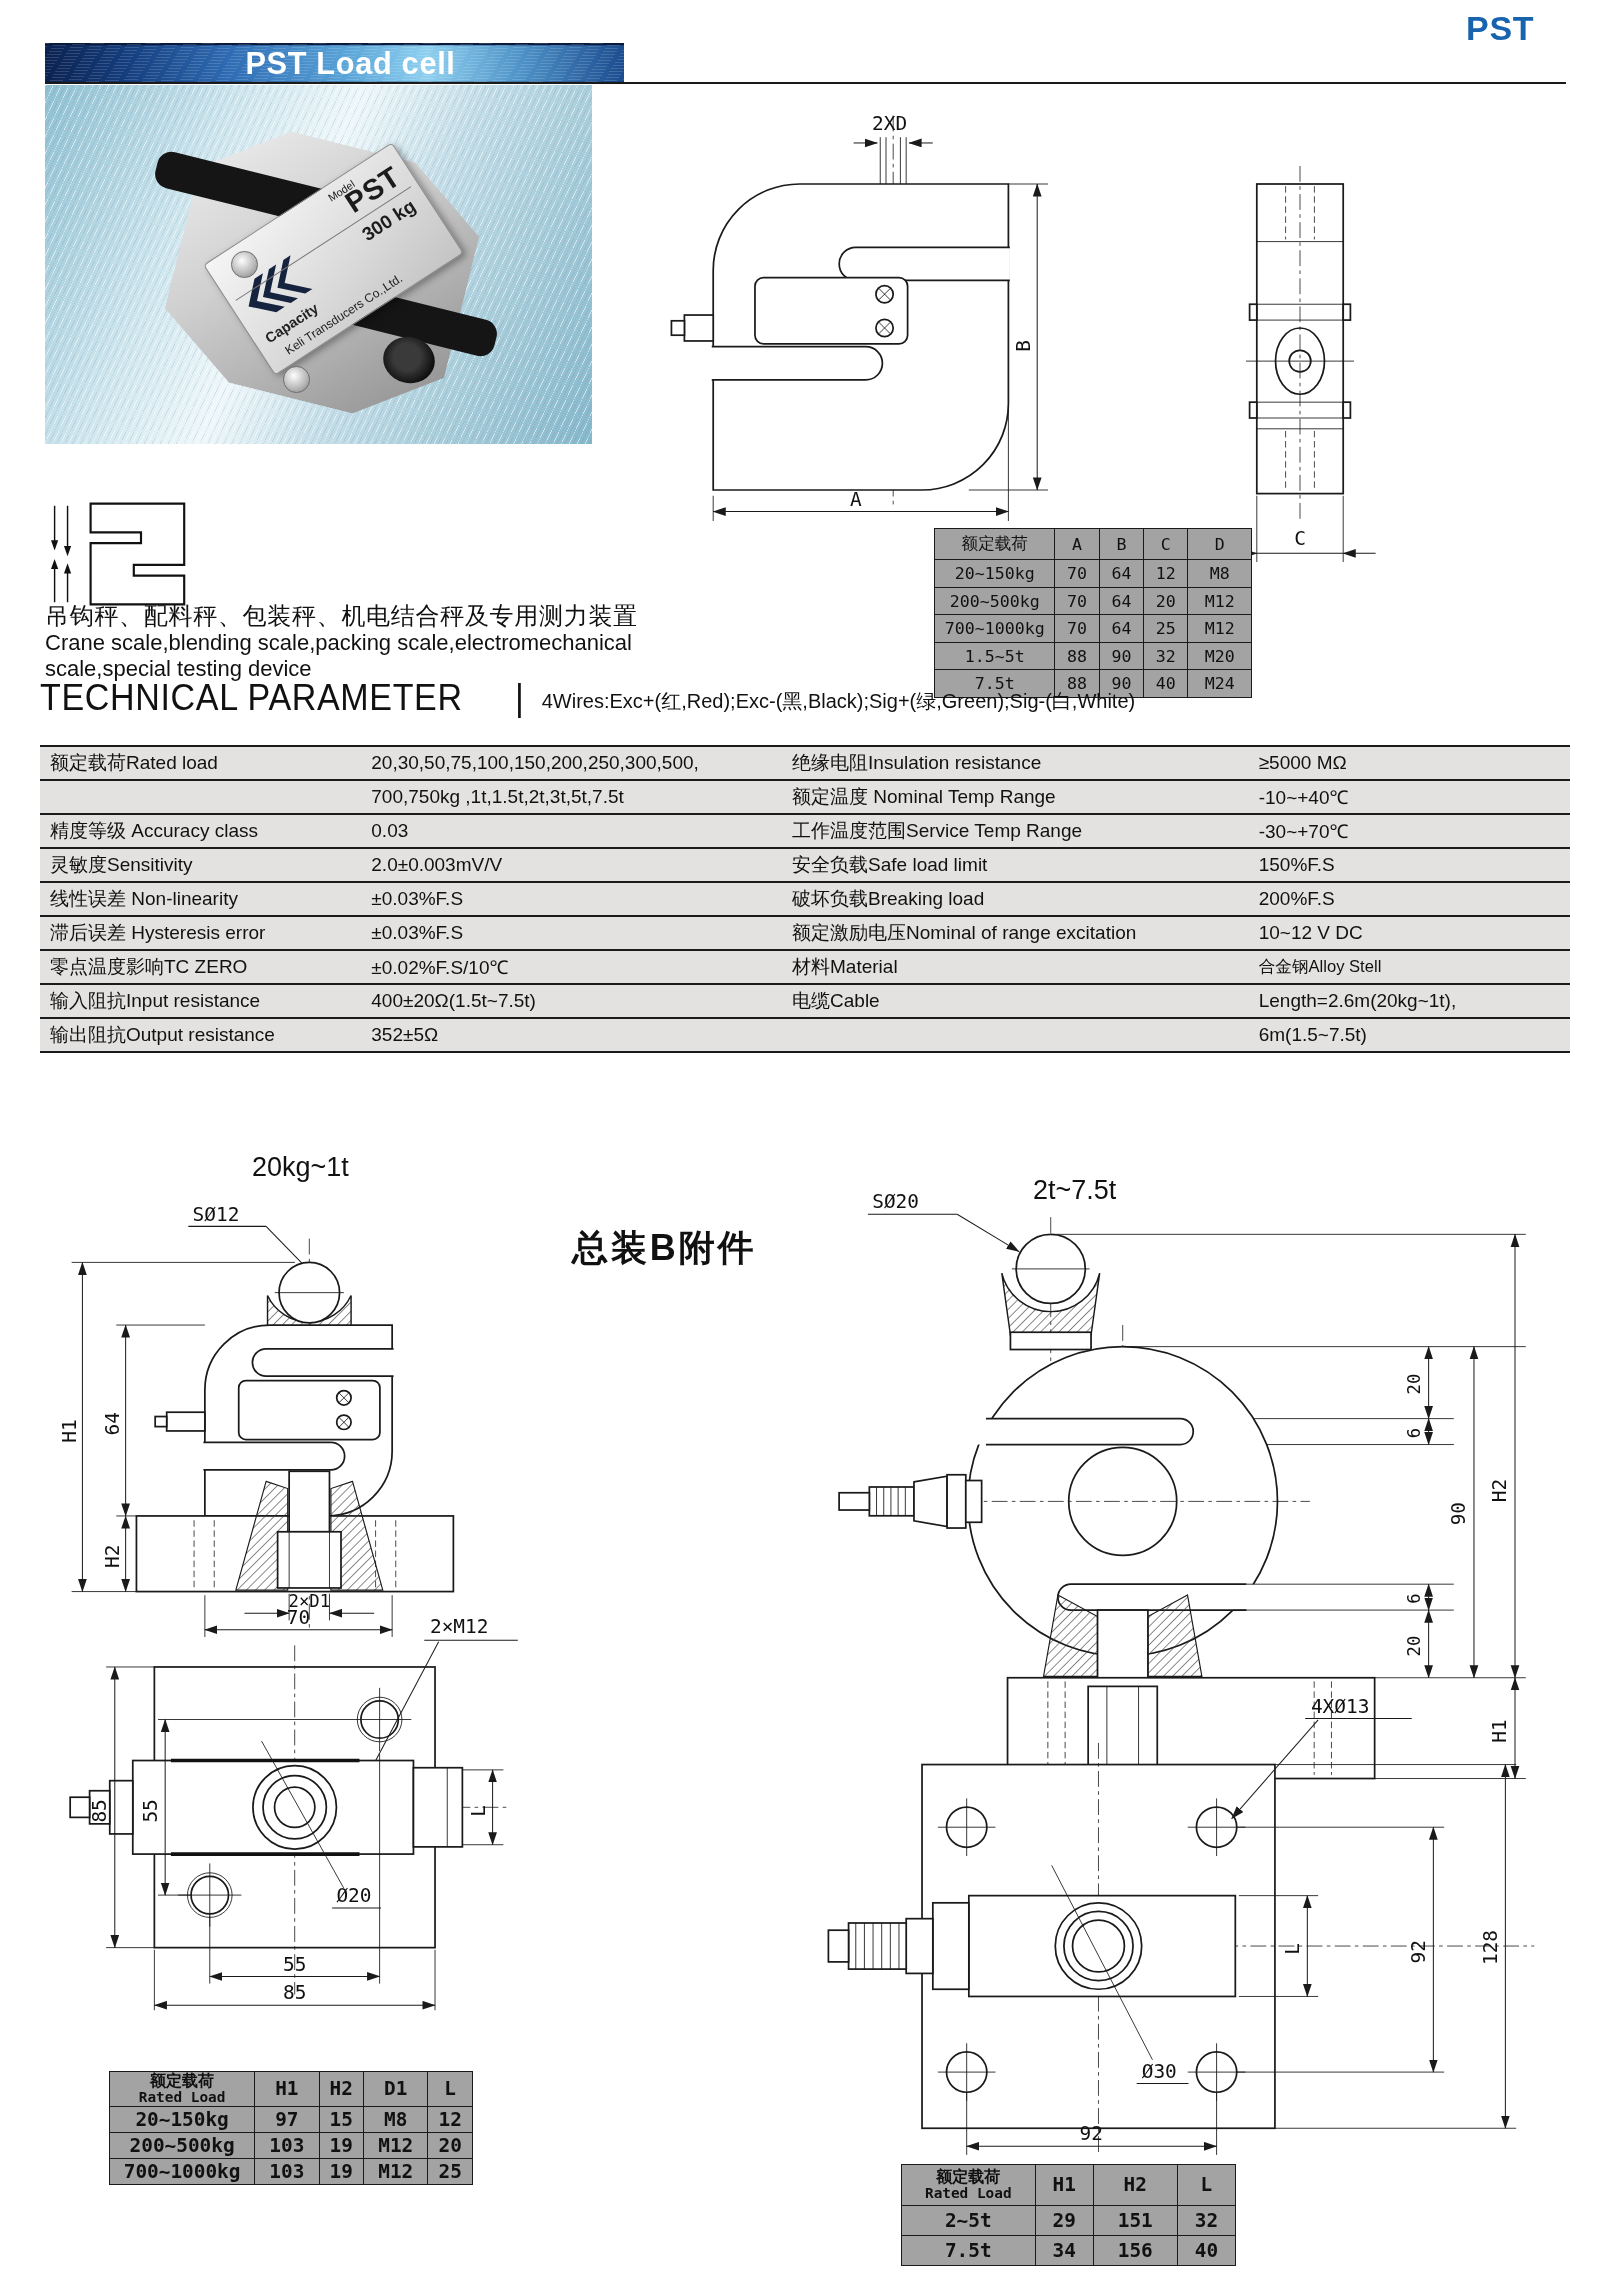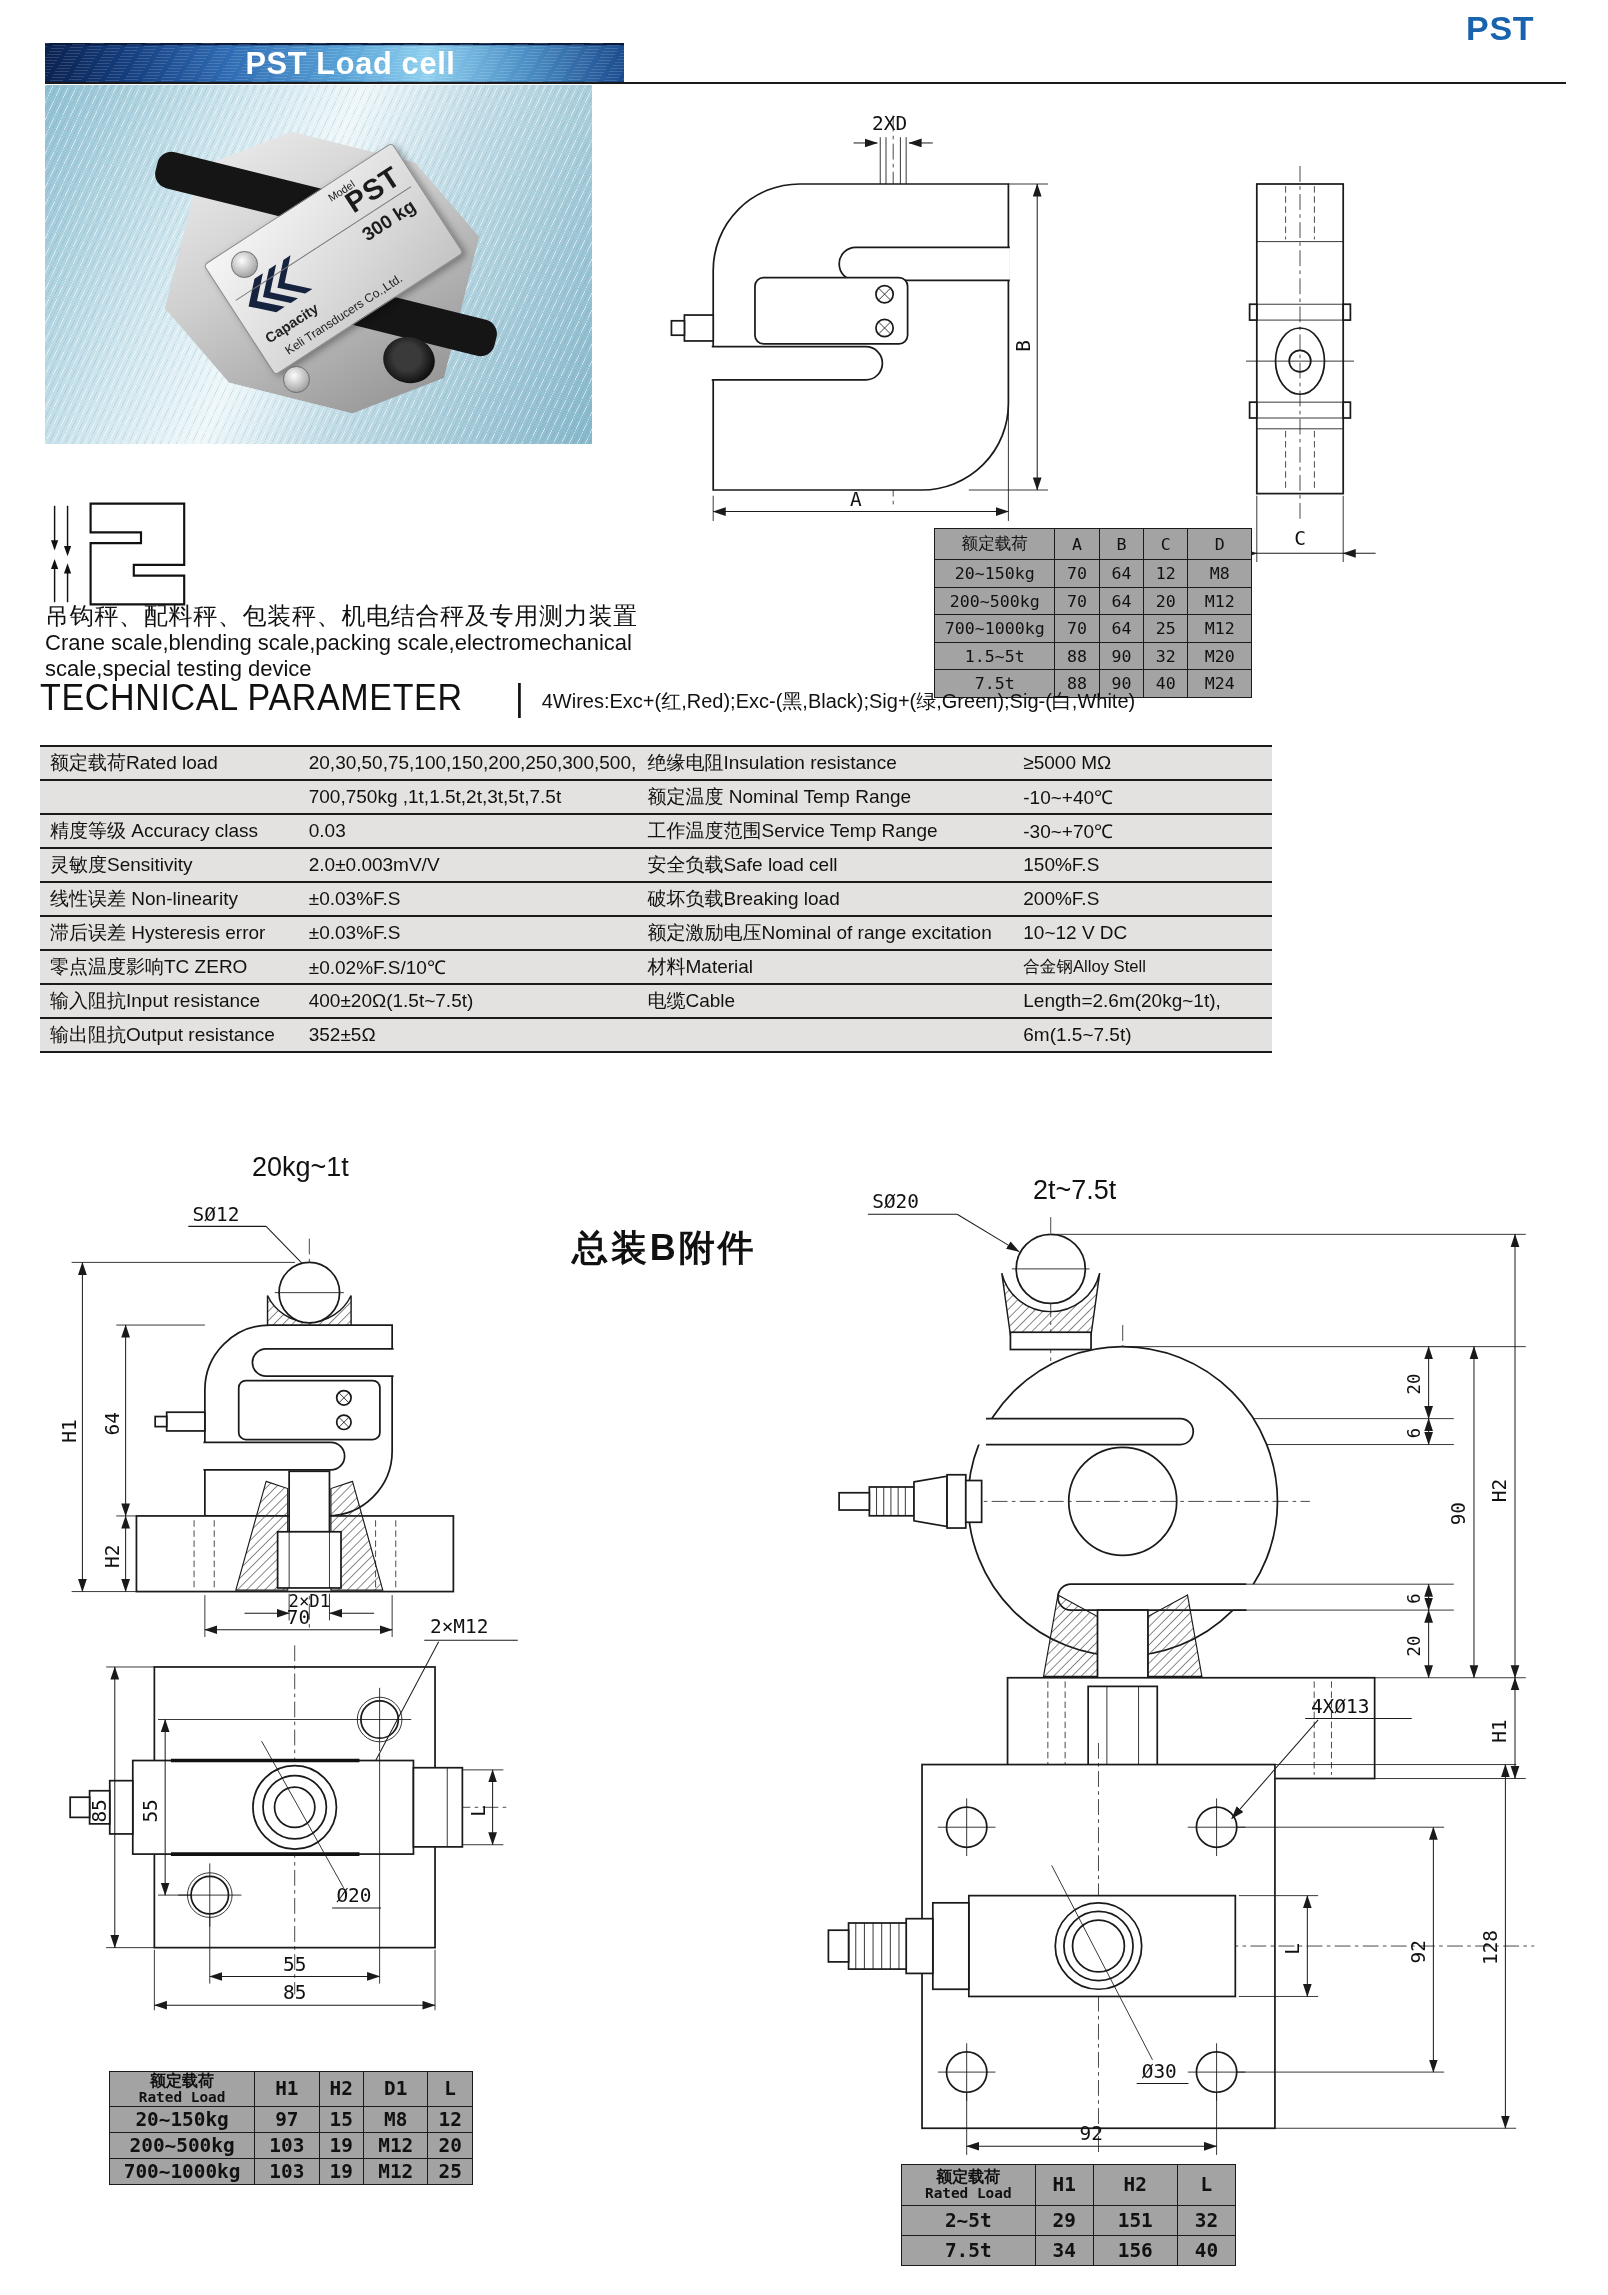--- a/index.html
+++ b/index.html
@@ -56,21 +56,21 @@
   
   .apps{position:absolute;left:45px;top:602px;line-height:1.18;}
   .apps .cn{font-size:24px;letter-spacing:0.7px;}
   .apps .en{font-size:22px;}
   .tech{position:absolute;left:40px;top:677px;display:flex;align-items:flex-end;gap:16px;white-space:nowrap;}
   .tech .h{font-size:37px;font-weight:normal;letter-spacing:0.7px;transform:scaleX(.92);transform-origin:left bottom;}
   .tech .w{font-size:20px;padding-bottom:4.3px;}
   .seclab{position:absolute;font-size:27px;color:#111;}
   .seclab.big{font-size:36px;font-weight:bold;letter-spacing:2.9px;}
   
-  .ptable{position:absolute;left:40px;top:745px;width:1232px;border-collapse:collapse;
+  .ptable{position:absolute;left:40px;top:745px;width:1530px;border-collapse:collapse;
     border-bottom:2.2px solid #1a1a1a;font-size:19px;}
   .ptable tr{background:#e3e2e0;border-top:2.2px solid #1a1a1a;}
   .ptable td{height:32px;padding:0 0 0 10px;white-space:nowrap;vertical-align:middle;}
   .ptable td:nth-child(1){width:21%;}
   .ptable td:nth-child(2){width:27.5%;}
   .ptable td:nth-child(3){width:30.5%;}
   .ptable td:nth-child(4){width:21%;}
   .ptable tr:nth-child(7) td:nth-child(4){font-size:16.6px;}
   .ptable tr:nth-child(11) td:nth-child(4){padding-left:94px;}
   
@@ -275,21 +275,21 @@
         </tr>
     <tr>
           <td>精度等级 Accuracy class</td>
           <td>0.03</td>
           <td>工作温度范围Service Temp Range</td>
           <td>-30~+70℃</td>
         </tr>
     <tr>
           <td>灵敏度Sensitivity</td>
           <td>2.0±0.003mV/V</td>
-          <td>安全负载Safe load cell</td>
+          <td>安全负载Safe load limit</td>
           <td>150%F.S</td>
         </tr>
     <tr>
           <td>线性误差 Non-linearity</td>
           <td>±0.03%F.S</td>
           <td>破坏负载Breaking load</td>
           <td>200%F.S</td>
         </tr>
     <tr>
           <td>滞后误差 Hysteresis error</td>

